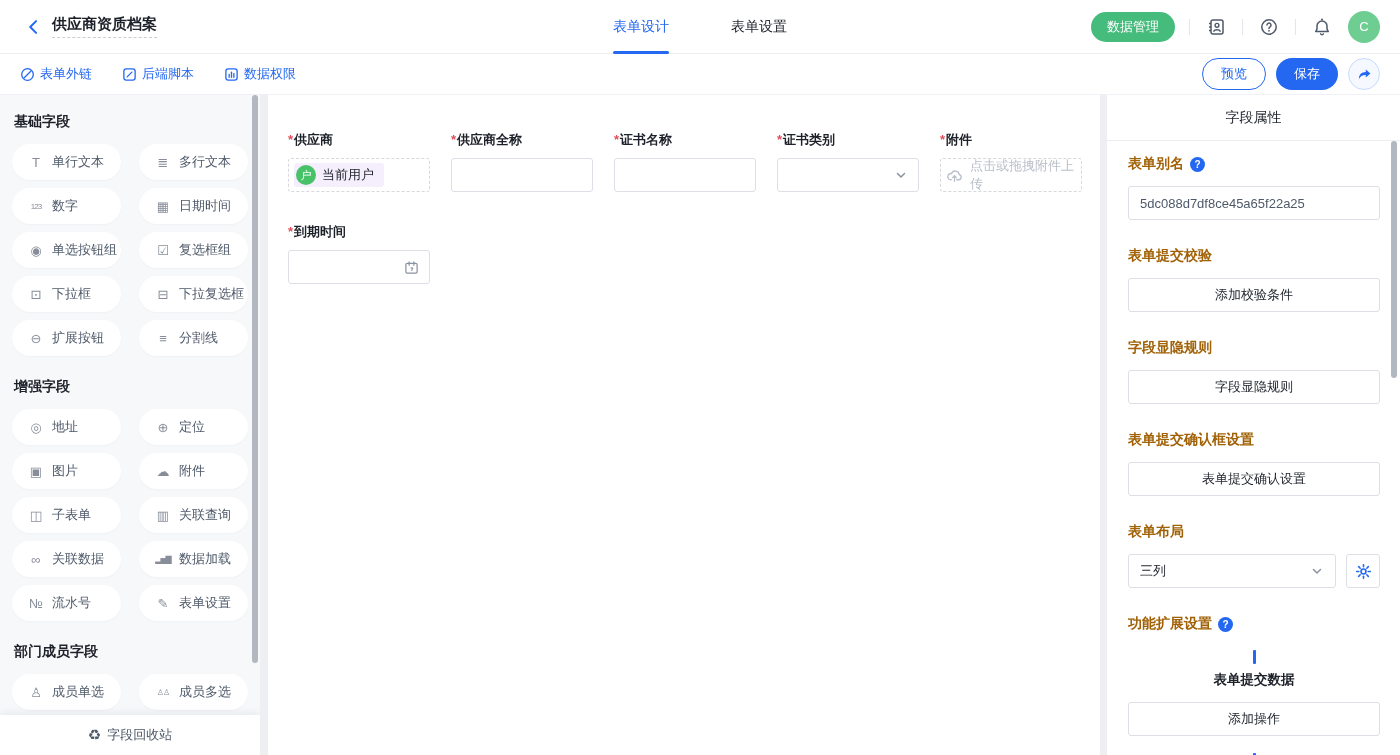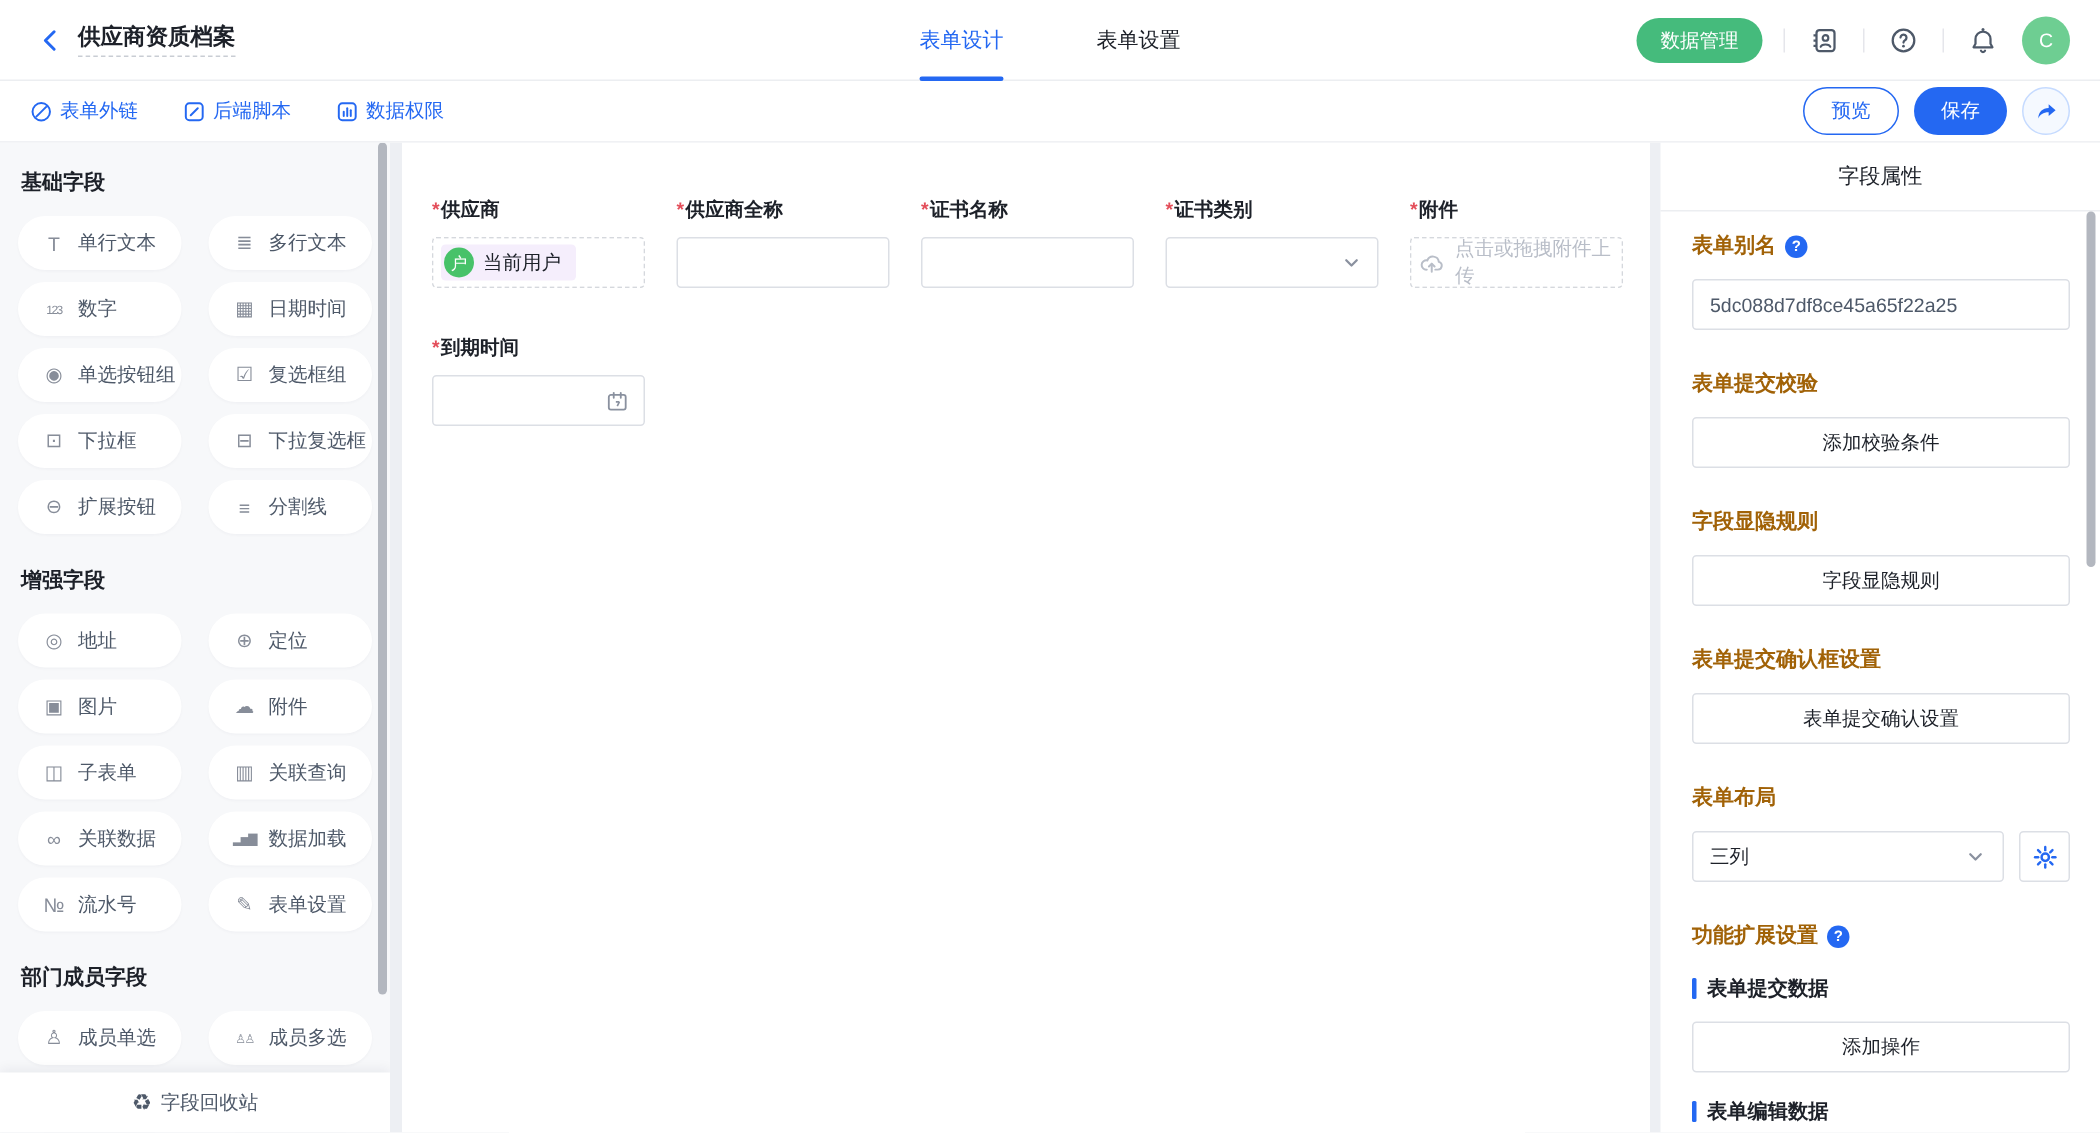--- a/index.html
+++ b/index.html
@@ -67,21 +67,21 @@
   .plabel { font-size:14px; font-weight:700; color:#a16207; display:flex; align-items:center; gap:6px; }
   .plabel.mt { margin-top:27px; }
   .help-dot { width:15px; height:15px; border-radius:50%; background:#2468f2; color:#fff; display:inline-flex; align-items:center; justify-content:center; font-size:10px; font-weight:700; cursor:pointer; }
   .help-dot::after { content:"?"; }
   .pinput { margin-top:13px; height:34px; border:1px solid #dcdfe5; border-radius:3px; display:flex; align-items:center; padding:0 11px; font-size:13px; color:#4e5969; width:100%; background:#fff; }
   .pbtn { margin-top:13px; height:34px; width:100%; border:1px solid #dcdfe5; border-radius:3px; background:#fff; font-size:13px; color:#1d2129; cursor:pointer; font-family:inherit; }
   .layout-row { margin-top:13px; display:flex; gap:10px; }
   .psel { flex:1; height:34px; border:1px solid #dcdfe5; border-radius:3px; display:flex; align-items:center; padding:0 11px; font-size:13px; color:#1d2129; cursor:pointer; }
   .psel .spacer { flex:1; }
   .gear-btn { width:34px; height:34px; border:1px solid #dcdfe5; border-radius:3px; background:#fff; display:flex; align-items:center; justify-content:center; cursor:pointer; }
-  .subhead { margin-top:17px; display:flex; align-items:center; gap:7px; font-size:13.5px; font-weight:700; color:#1d2129; }
+  .subhead { margin-top:17px; display:flex; align-items:center; gap:7px; font-size:13.5px; font-weight:700; color:#1d2129;flex-direction:column; }
   .subhead .bar { width:3px; height:14px; background:#2468f2; border-radius:1px; }
   .panel-scroll { position:absolute; top:46px; right:3px; width:6px; height:237px; background:#b3b7bf; border-radius:3px; }
 
   svg { display:block; }
 </style>
 </head>
 <body>
 
 <div class="header">
   <div class="back-btn">

